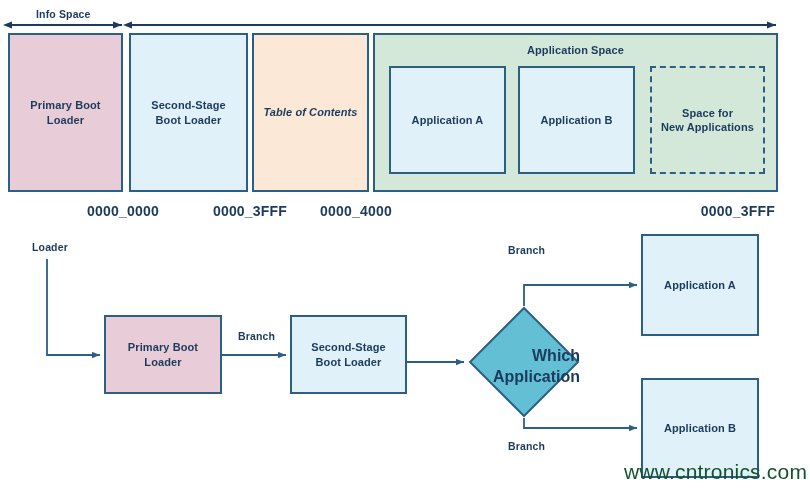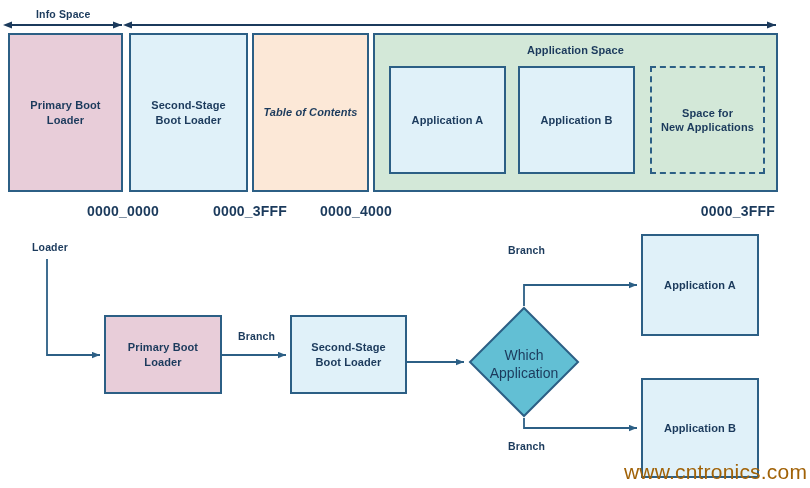--- a/index.html
+++ b/index.html
@@ -66,29 +66,29 @@
     font-size: 11px;
     font-weight: bold;
   }
   .diamond-wrap {
     position: absolute;
   }
   .diamond-text {
     position: absolute;
     left: 0;
     width: 100%;
-    text-align: center;
-    color: #1b3a5c;
-    font-size: 14px;
-    font-weight: normal;
+    text-align: right;
+    color: #1b3a5c;
+    font-size: 16px;
+    font-weight: bold;
     line-height: 1.3;
   }
   .watermark {
     position: absolute;
-    color: #a16207;
+    color: #14532d;
     font-size: 21px;
     font-family: "Liberation Sans", sans-serif;
     white-space: nowrap;
     letter-spacing: 0.2px;
   }
 </style>
 </head>
 <body>
 
 <div id="canvas">

